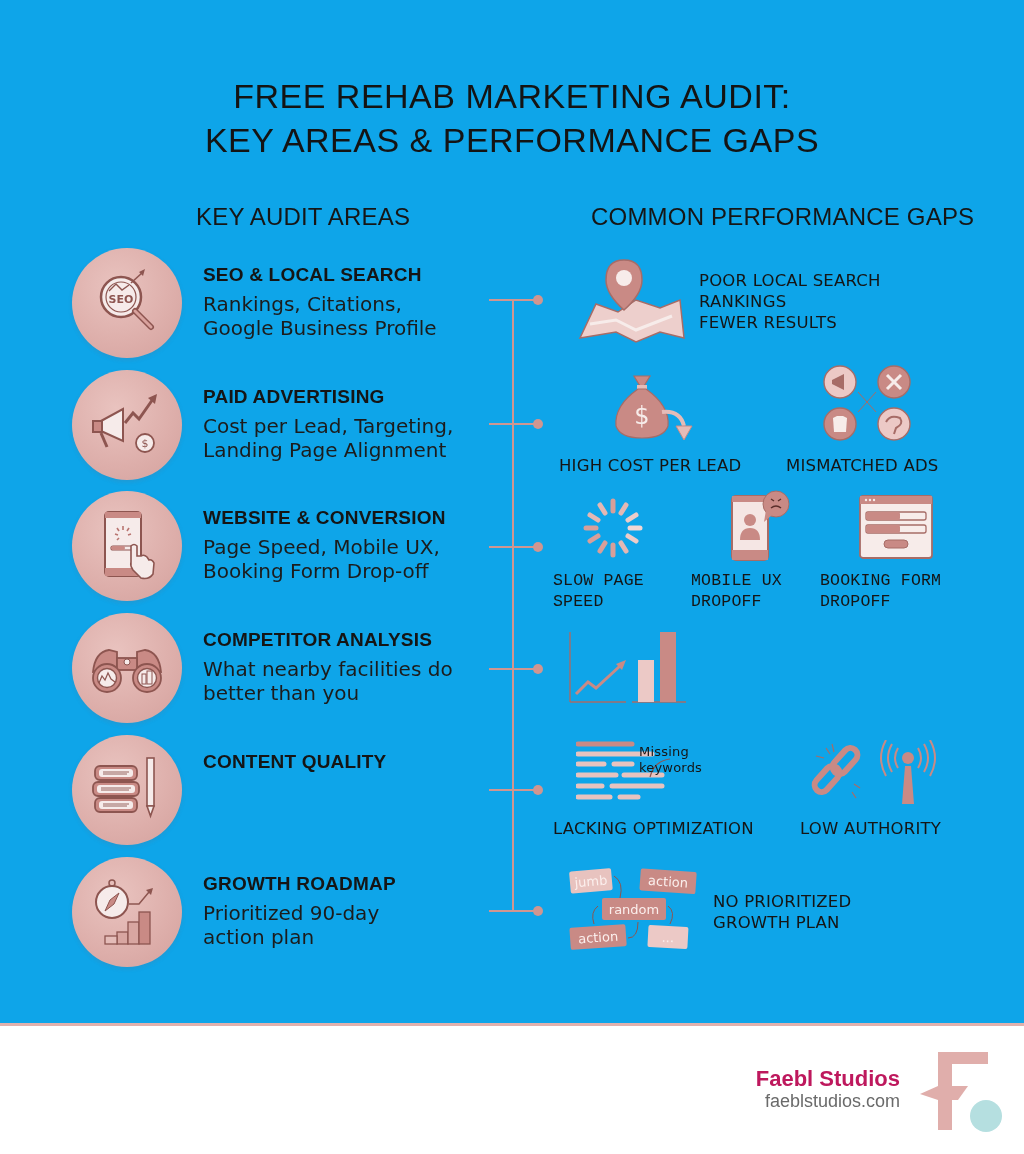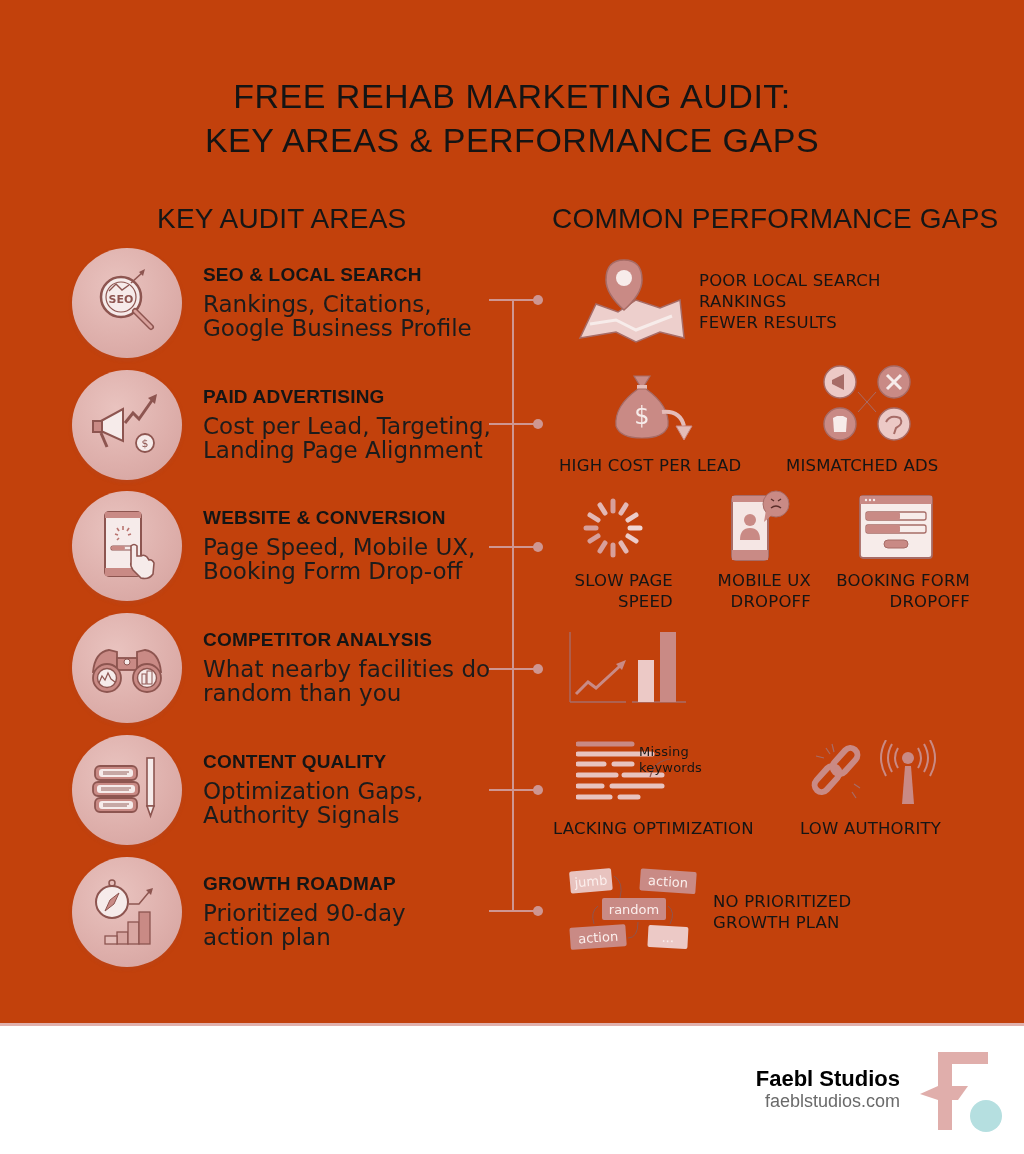--- a/index.html
+++ b/index.html
@@ -5,35 +5,35 @@
   * { box-sizing: border-box; margin: 0; padding: 0; }
   body {
     width: 1024px; height: 1154px; overflow: hidden;
     background: #f7f3f2;
     font-family: "DejaVu Sans", sans-serif;
     color: #1a1a1a;
     position: relative;
   }
   .infographic {
     position: absolute; left: 0; top: 0; width: 1024px; height: 1025px;
-    background: #c2410c;
+    background: #0ea5e9;
   }
   .title {
     position: absolute; left: 0; right: 0; top: 74px;
     text-align: center;
     font-family: "Liberation Sans", sans-serif;
     font-size: 34px; line-height: 44px; letter-spacing: 0.5px;
     color: #141414;
     font-weight: normal;
   }
   .title span { display: block; }
   .col-head {
     position: absolute; top: 203px;
     font-family: "Liberation Sans", sans-serif;
-    font-size: 28px; color: #161616; letter-spacing: 0.2px;
+    font-size: 24px; color: #161616; letter-spacing: 0.2px; margin-left: 39px;
   }
   .col-head.left { left: 157px; }
   .col-head.right { left: 552px; }
 
   
   .area {
     position: absolute; left: 72px; width: 420px; height: 110px;
   }
   .area .circle {
     position: absolute; left: 0; top: 0; width: 110px; height: 110px;
@@ -42,48 +42,48 @@
     box-shadow: 0 2px 4px rgba(150,90,85,0.15);
   }
   .area .circle svg { position: absolute; left: 15px; top: 15px; width: 80px; height: 80px; }
   .area .label {
     position: absolute; left: 131px; top: 16px;
     font-family: Liberation Sans, sans-serif;
     font-weight: bold; font-size: 19px; color: #151515; letter-spacing: 0.2px;
   }
   .area .desc {
     position: absolute; left: 131px; top: 44px; width: 300px;
-    font-size: 23px; line-height: 24px; color: #1c1c1c;
+    font-size: 20px; line-height: 24px; color: #1c1c1c;
   }
 
   
   .vline { position: absolute; left: 512px; top: 301px; width: 2px; height: 611px; background: #cf9691; }
   .branch { position: absolute; left: 489px; width: 50px; height: 2px; background: #cf9691; }
   .branch::after {
     content: ""; position: absolute; right: -4px; top: -4px;
     width: 10px; height: 10px; border-radius: 50%; background: #cf9691;
   }
 
   
   .gap-icon { position: absolute; }
   .gap-text {
     position: absolute;
     font-size: 16.5px; line-height: 21px; color: #151515; letter-spacing: 0.2px;
     font-family: "DejaVu Sans", sans-serif;
   }
-  .gap-text.center { text-align: right; }
+  .gap-text.center { text-align: left; font-family: Liberation Mono, monospace; }
   .gap-text span { display: block; }
 
   
   .footer-rule { position: absolute; left: 0; top: 1023px; width: 1024px; height: 3px; background: #e0b1ad; }
   .footer { position: absolute; left: 0; top: 1026px; width: 1024px; height: 128px; background: #ffffff; }
   .brand-name {
     position: absolute; right: 124px; top: 1066px;
     font-family: "Liberation Sans", sans-serif; font-weight: bold;
-    font-size: 22px; color: #000000; text-align: right;
+    font-size: 22px; color: #be185d; text-align: right;
   }
   .brand-url {
     position: absolute; right: 124px; top: 1091px;
     font-family: "Liberation Sans", sans-serif;
     font-size: 18px; color: #6a6a6a; text-align: right;
   }
   .brand-logo { position: absolute; left: 918px; top: 1050px; width: 86px; height: 84px; }
 </style>
 </head>
 <body>
@@ -175,21 +175,21 @@
         <circle cx="20" cy="50" r="9.5" fill="#f6ebea" stroke="#8d5550" stroke-width="1.4"></circle>
         <circle cx="60" cy="50" r="9.5" fill="#f6ebea" stroke="#8d5550" stroke-width="1.4"></circle>
         <polyline points="12,55 15,48 18,52 21,45 24,51 28,54" fill="none" stroke="#8d5550" stroke-width="1.2"></polyline>
         <rect x="55" y="46" width="4" height="10" fill="none" stroke="#8d5550" stroke-width="1"></rect>
         <rect x="60" y="43" width="5" height="13" fill="none" stroke="#8d5550" stroke-width="1"></rect>
       </svg>
     </div>
     <div class="label">COMPETITOR ANALYSIS</div>
     <div class="desc">
       <div>What nearby facilities do</div>
-      <div>random than you</div>
+      <div>better than you</div>
     </div>
   </div>
 
   <div class="area" style="top:735px;">
     <div class="circle">
       <svg viewBox="0 0 80 80">
         <rect x="8" y="16" width="42" height="14" rx="5" fill="#c98a85" stroke="#8d5550" stroke-width="1.8"></rect>
         <rect x="12" y="19" width="34" height="8" rx="3" fill="#f6ebea"></rect>
         <rect x="6" y="32" width="46" height="14" rx="5" fill="#c98a85" stroke="#8d5550" stroke-width="1.8"></rect>
         <rect x="10" y="35" width="38" height="8" rx="3" fill="#f6ebea"></rect>
@@ -201,24 +201,20 @@
           <line x1="14" y1="38" x2="44" y2="38"></line>
             <line x1="14" y1="40" x2="42" y2="40"></line>
           <line x1="16" y1="54" x2="42" y2="54"></line>
             <line x1="16" y1="56" x2="40" y2="56"></line>
         </g>
         <rect x="60" y="8" width="7" height="48" fill="#f6ebea" stroke="#8d5550" stroke-width="1.6"></rect>
         <polygon points="60,56 67,56 63.5,66" fill="#f6ebea" stroke="#8d5550" stroke-width="1.6"></polygon>
       </svg>
     </div>
     <div class="label">CONTENT QUALITY</div>
-    <div class="desc">
-      <div>Optimization Gaps,</div>
-      <div>Authority Signals</div>
-    </div>
   </div>
 
   <div class="area" style="top:857px;">
     <div class="circle">
       <svg viewBox="0 0 80 80">
         <circle cx="25" cy="30" r="16" fill="#f6ebea" stroke="#8d5550" stroke-width="2"></circle>
         <circle cx="25" cy="11" r="3" fill="none" stroke="#8d5550" stroke-width="1.5"></circle>
         <polygon points="32,21 27,32 18,39 23,28" fill="#c98a85" stroke="#8d5550" stroke-width="1"></polygon>
         <polyline points="42,32 52,32 62,20" fill="none" stroke="#8d5550" stroke-width="1.5"></polyline>
         <polygon points="66,16 59,18 64,23" fill="#8d5550"></polygon>

